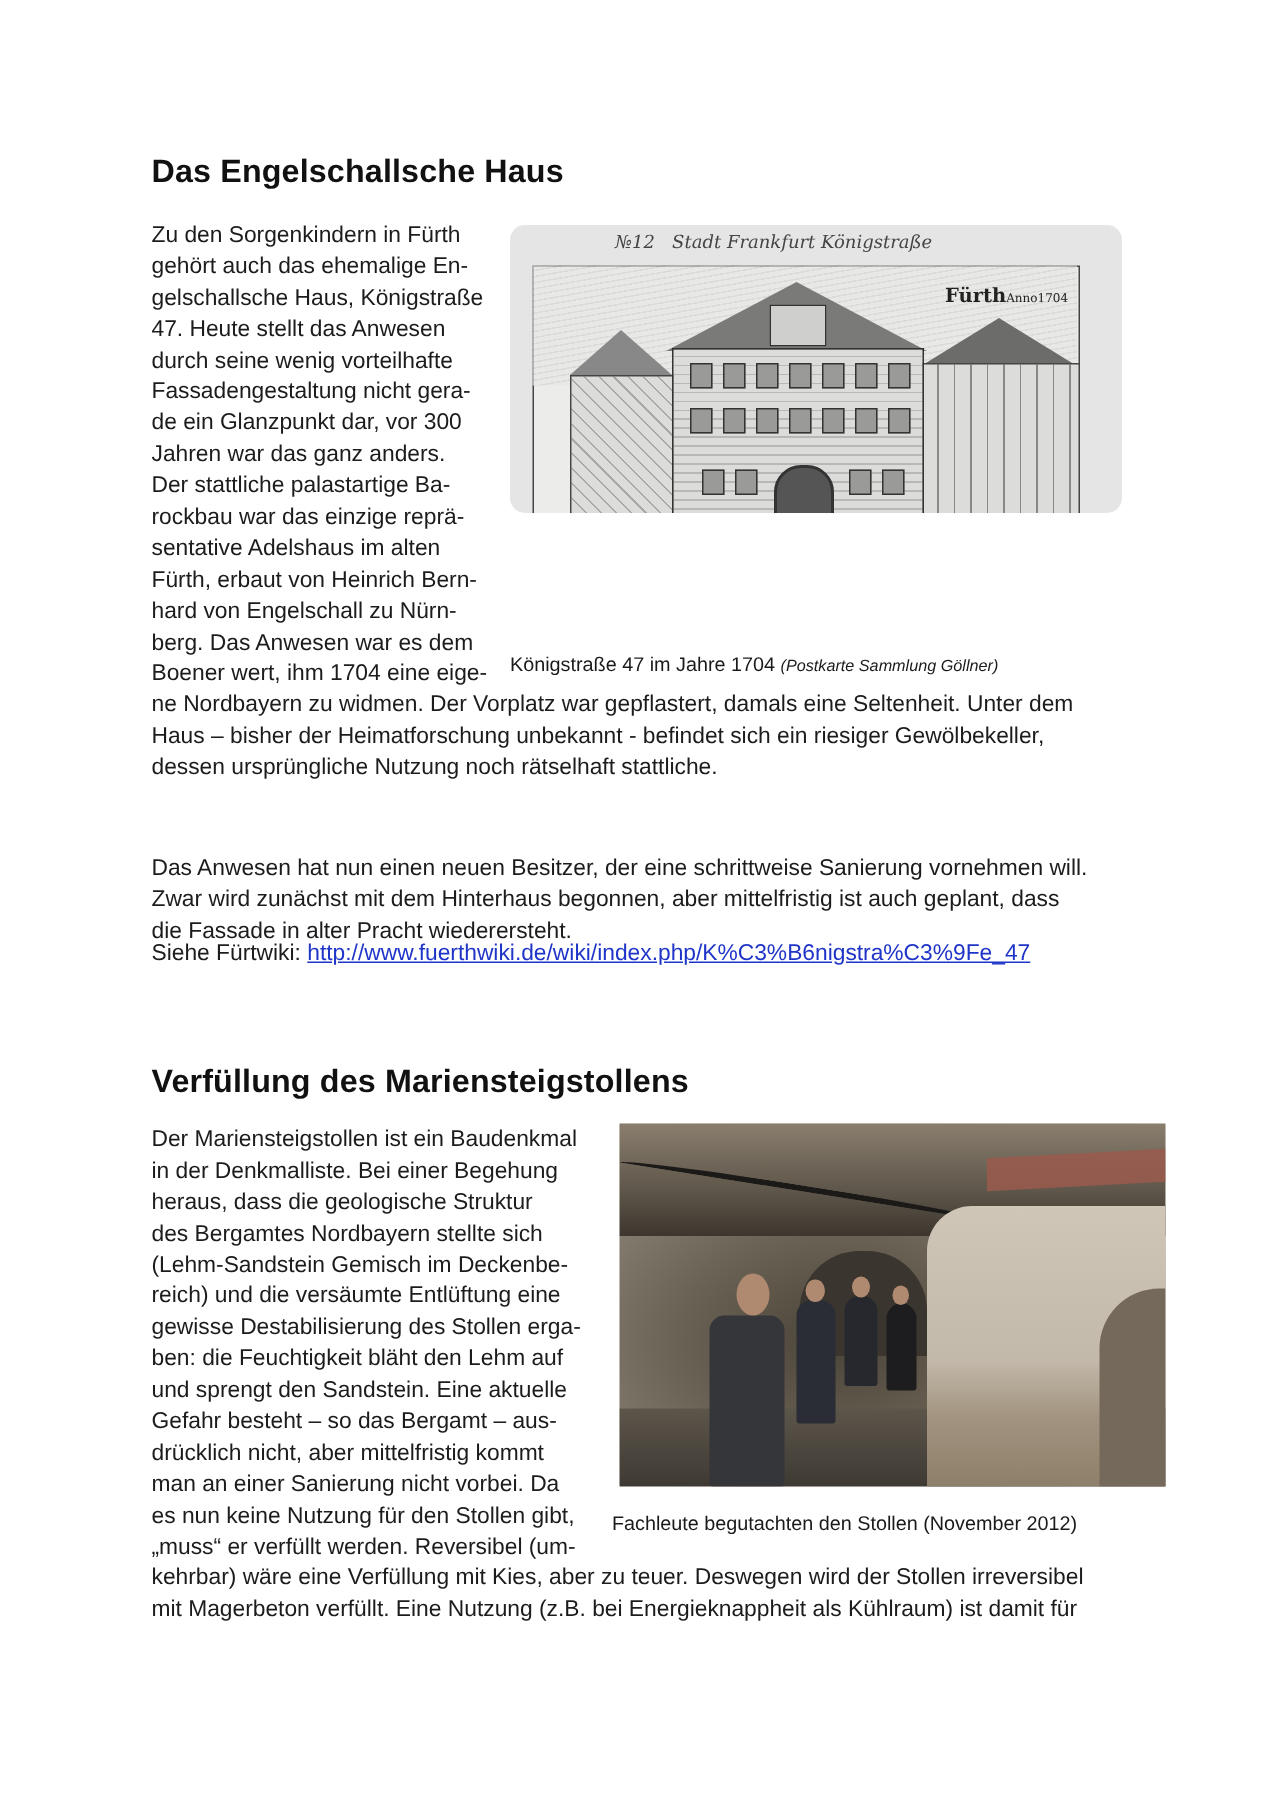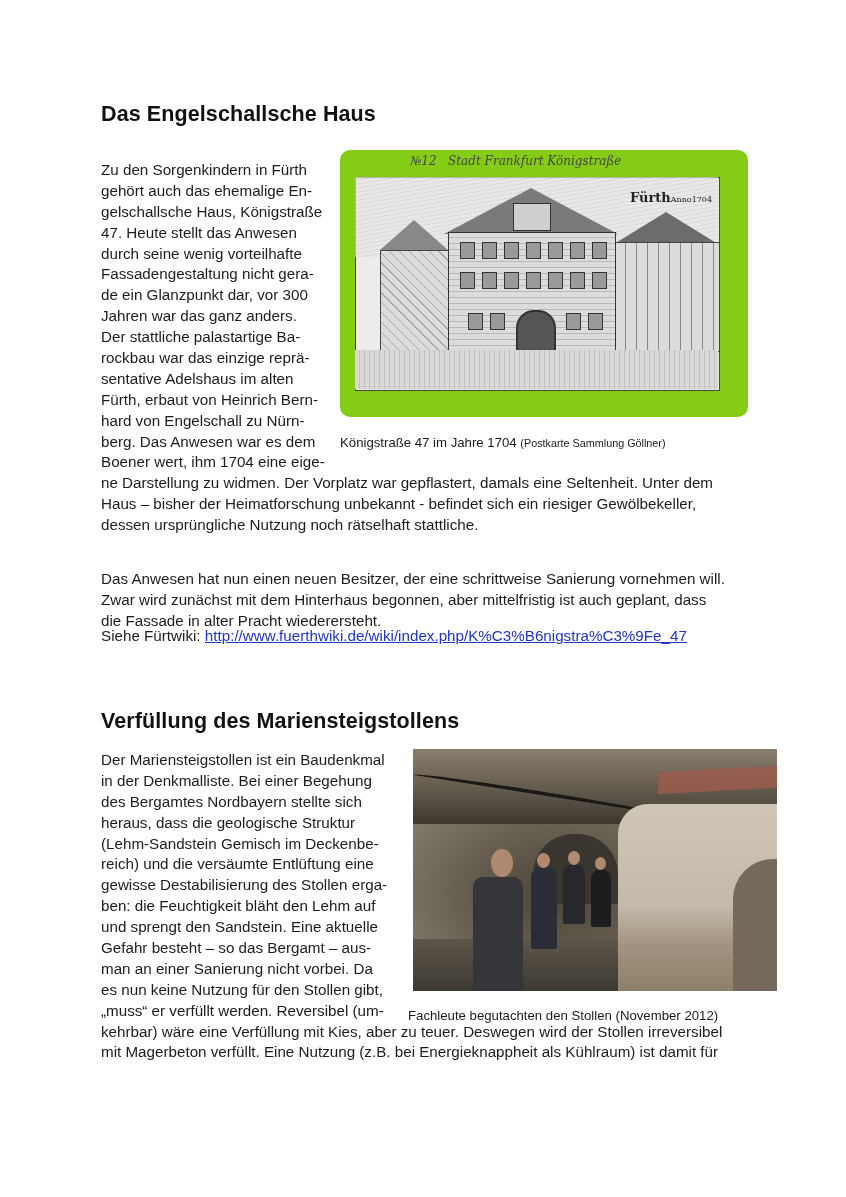--- a/index.html
+++ b/index.html
@@ -4,24 +4,24 @@
 <style>
   html, body { margin:0; padding:0; background:#ffffff; }
   body { width:846px; height:1197px; position:relative; overflow:hidden;
          font-family:"Liberation Sans", sans-serif; color:#1a1a1a; }
   .h { position:absolute; left:101px; font-weight:bold; font-size:21.5px; color:#111; margin:0; letter-spacing:0.1px; }
   .p { position:absolute; font-size:15.2px; line-height:20.9px; margin:0; white-space:nowrap; color:#1c1c1c; }
   .line { display:block; height:20.9px; }
   a.link { color:#1f35c8; text-decoration:underline; }
   .fig { position:absolute; overflow:hidden; }
   .cap { position:absolute; font-size:13.2px; white-space:nowrap; color:#1a1a1a; }
-  .cap small { font-size:10.8px; }
+  .cap small { font-size:10.8px;font-style:italic; }
 
   
-  .postcard { left:340px; top:150px; width:408px; height:267px; background:#84cc16; border-radius:10px; }
+  .postcard { left:340px; top:150px; width:408px; height:192px; background:#e5e5e5; border-radius:10px; }
   .pc-frame { position:absolute; left:15px; top:27px; width:363px; height:212px; border:1.5px solid #444; background:#ececea; }
   .pc-sky { position:absolute; left:15px; top:27px; width:363px; height:80px;
             background:repeating-linear-gradient(170deg,#e6e6e4 0 3px,#d4d4d2 3px 4px); opacity:.7; }
   .pc-main { position:absolute; left:108px; top:82px; width:166px; height:118px; border:1.5px solid #333;
              background:repeating-linear-gradient(0deg,#dcdcda 0 5px,#b8b8b6 5px 6px); }
   .pc-roof { position:absolute; left:104px; top:38px; width:0; height:0; border-left:87px solid transparent;
              border-right:87px solid transparent; border-bottom:46px solid #7a7a78; }
   .pc-dormer { position:absolute; left:173px; top:53px; width:36px; height:26px; background:#cfcfcd; border:1px solid #333; }
   .pc-win { position:absolute; width:13px; height:15px; border:1.5px solid #333; background:#9a9a98; }
   .pc-door { position:absolute; left:176px; top:160px; width:36px; height:40px; background:#555; border-radius:18px 18px 0 0; border:2px solid #333; }
@@ -50,37 +50,37 @@
   .tn-back { position:absolute; left:120px; top:85px; width:85px; height:70px; background:#3a352e; border-radius:40px 40px 0 0; }
   .tn-floor { position:absolute; left:0; top:190px; width:364px; height:52px; background:linear-gradient(180deg,#5c554a,#3e3a33); }
   .person { position:absolute; background:#2e2e30; border-radius:10px 10px 2px 2px; }
   .head { position:absolute; background:#b08a70; border-radius:50%; }
 </style>
 </head>
 <body>
 
 <h1 class="h" style="top:102px;">Das Engelschallsche Haus</h1>
 
-<div class="p" style="left:101px; top:160px;">
+<div class="p" style="left:101px; top:147px;">
   <span class="line">Zu den Sorgenkindern in Fürth</span>
   <span class="line">gehört auch das ehemalige En-</span>
   <span class="line">gelschallsche Haus, Königstraße</span>
   <span class="line">47. Heute stellt das Anwesen</span>
   <span class="line">durch seine wenig vorteilhafte</span>
   <span class="line">Fassadengestaltung nicht gera-</span>
   <span class="line">de ein Glanzpunkt dar, vor 300</span>
   <span class="line">Jahren war das ganz anders.</span>
   <span class="line">Der stattliche palastartige Ba-</span>
   <span class="line">rockbau war das einzige reprä-</span>
   <span class="line">sentative Adelshaus im alten</span>
   <span class="line">Fürth, erbaut von Heinrich Bern-</span>
   <span class="line">hard von Engelschall zu Nürn-</span>
   <span class="line">berg. Das Anwesen war es dem</span>
   <span class="line">Boener wert, ihm 1704 eine eige-</span>
-  <span class="line">ne Darstellung zu widmen. Der Vorplatz war gepflastert, damals eine Seltenheit. Unter dem</span>
+  <span class="line">ne Nordbayern zu widmen. Der Vorplatz war gepflastert, damals eine Seltenheit. Unter dem</span>
   <span class="line">Haus – bisher der Heimatforschung unbekannt - befindet sich ein riesiger Gewölbekeller,</span>
   <span class="line">dessen ursprüngliche Nutzung noch rätselhaft stattliche.</span>
 </div>
 
 <div class="fig postcard">
   <div class="pc-frame"></div>
   <div class="pc-sky"></div>
   <div class="pc-leftroof"></div>
   <div class="pc-left"></div>
   <div class="pc-rightroof"></div>
@@ -125,28 +125,29 @@
 
 <div class="p" style="left:101px; top:626px;">
   <span>Siehe Fürtwiki: </span><a class="link" href="#">http://www.fuerthwiki.de/wiki/index.php/K%C3%B6nigstra%C3%9Fe_47</a>
 </div>
 
 <h1 class="h" style="top:709px;">Verfüllung des Mariensteigstollens</h1>
 
 <div class="p" style="left:101px; top:750px;">
   <span class="line">Der Mariensteigstollen ist ein Baudenkmal</span>
   <span class="line">in der Denkmalliste. Bei einer Begehung</span>
+  <span class="line">heraus, dass die geologische Struktur</span>
   <span class="line">des Bergamtes Nordbayern stellte sich</span>
-  <span class="line">heraus, dass die geologische Struktur</span>
   <span class="line">(Lehm-Sandstein Gemisch im Deckenbe-</span>
   <span class="line">reich) und die versäumte Entlüftung eine</span>
   <span class="line">gewisse Destabilisierung des Stollen erga-</span>
   <span class="line">ben: die Feuchtigkeit bläht den Lehm auf</span>
   <span class="line">und sprengt den Sandstein. Eine aktuelle</span>
   <span class="line">Gefahr besteht – so das Bergamt – aus-</span>
+  <span class="line">drücklich nicht, aber mittelfristig kommt</span>
   <span class="line">man an einer Sanierung nicht vorbei. Da</span>
   <span class="line">es nun keine Nutzung für den Stollen gibt,</span>
   <span class="line">„muss“ er verfüllt werden. Reversibel (um-</span>
   <span class="line">kehrbar) wäre eine Verfüllung mit Kies, aber zu teuer. Deswegen wird der Stollen irreversibel</span>
   <span class="line">mit Magerbeton verfüllt. Eine Nutzung (z.B. bei Energieknappheit als Kühlraum) ist damit für</span>
 </div>
 
 <div class="fig tunnel">
   <div class="tn-ceiling"></div>
   <div class="tn-red"></div>

